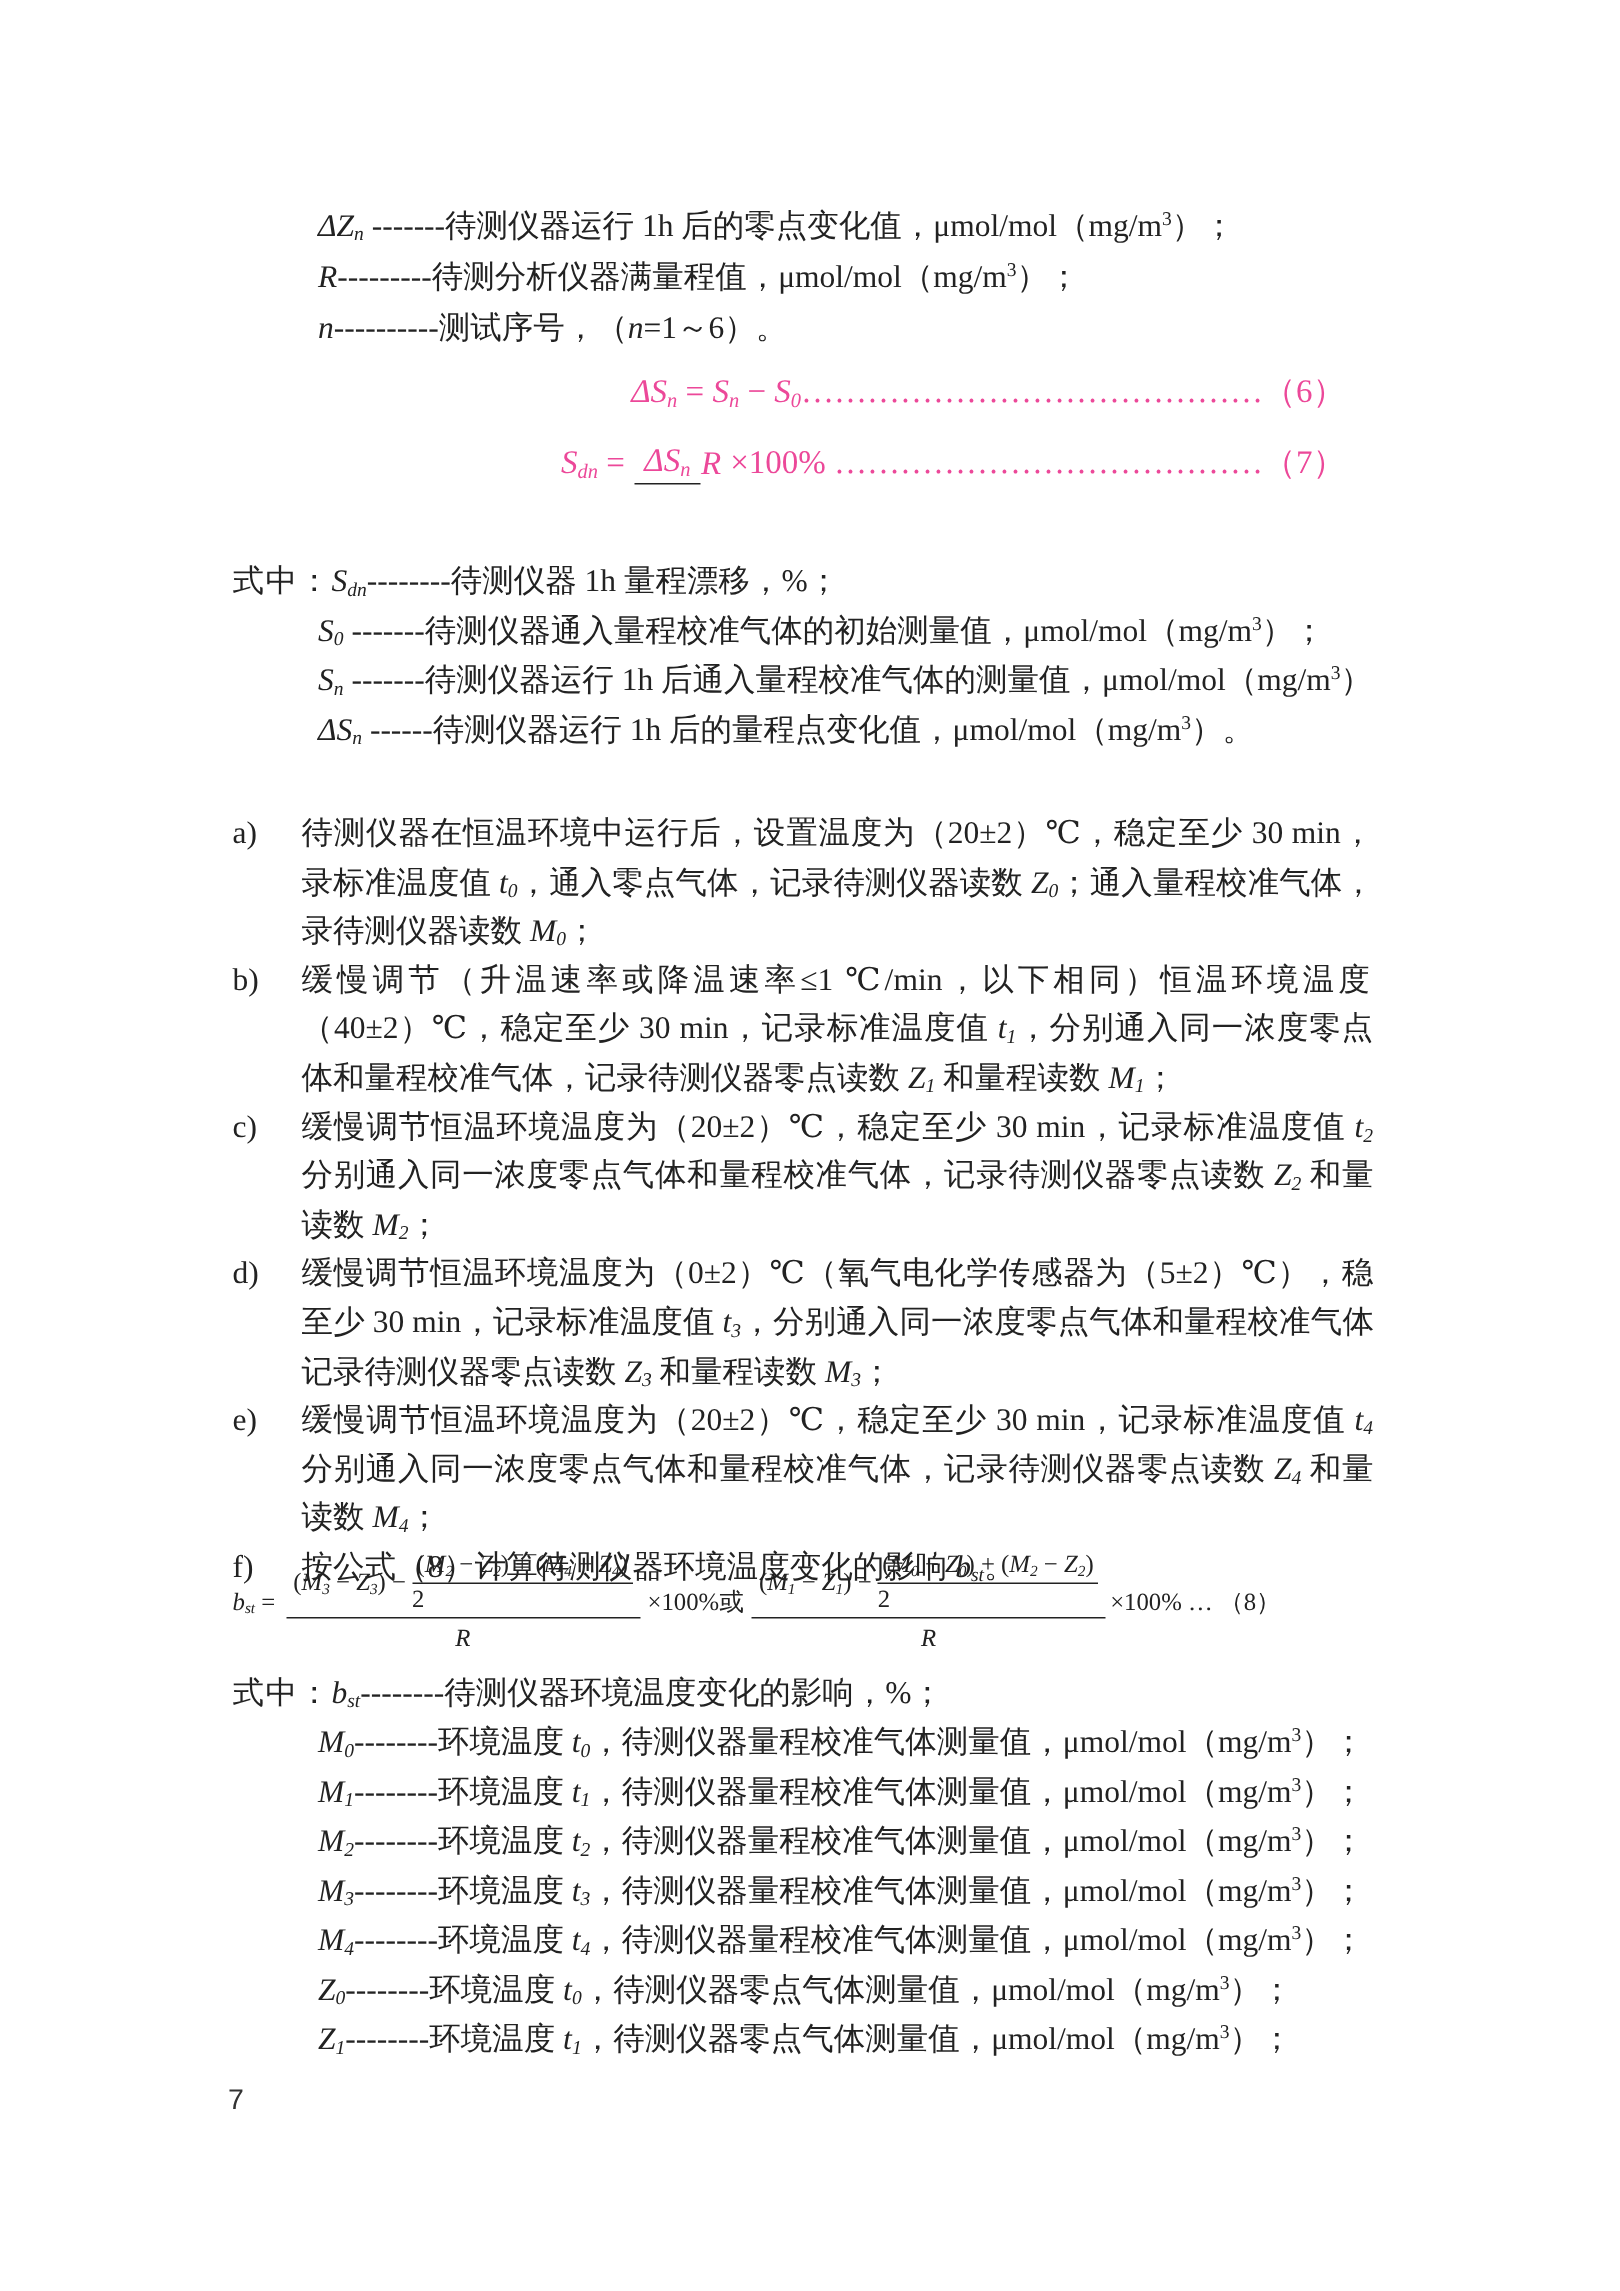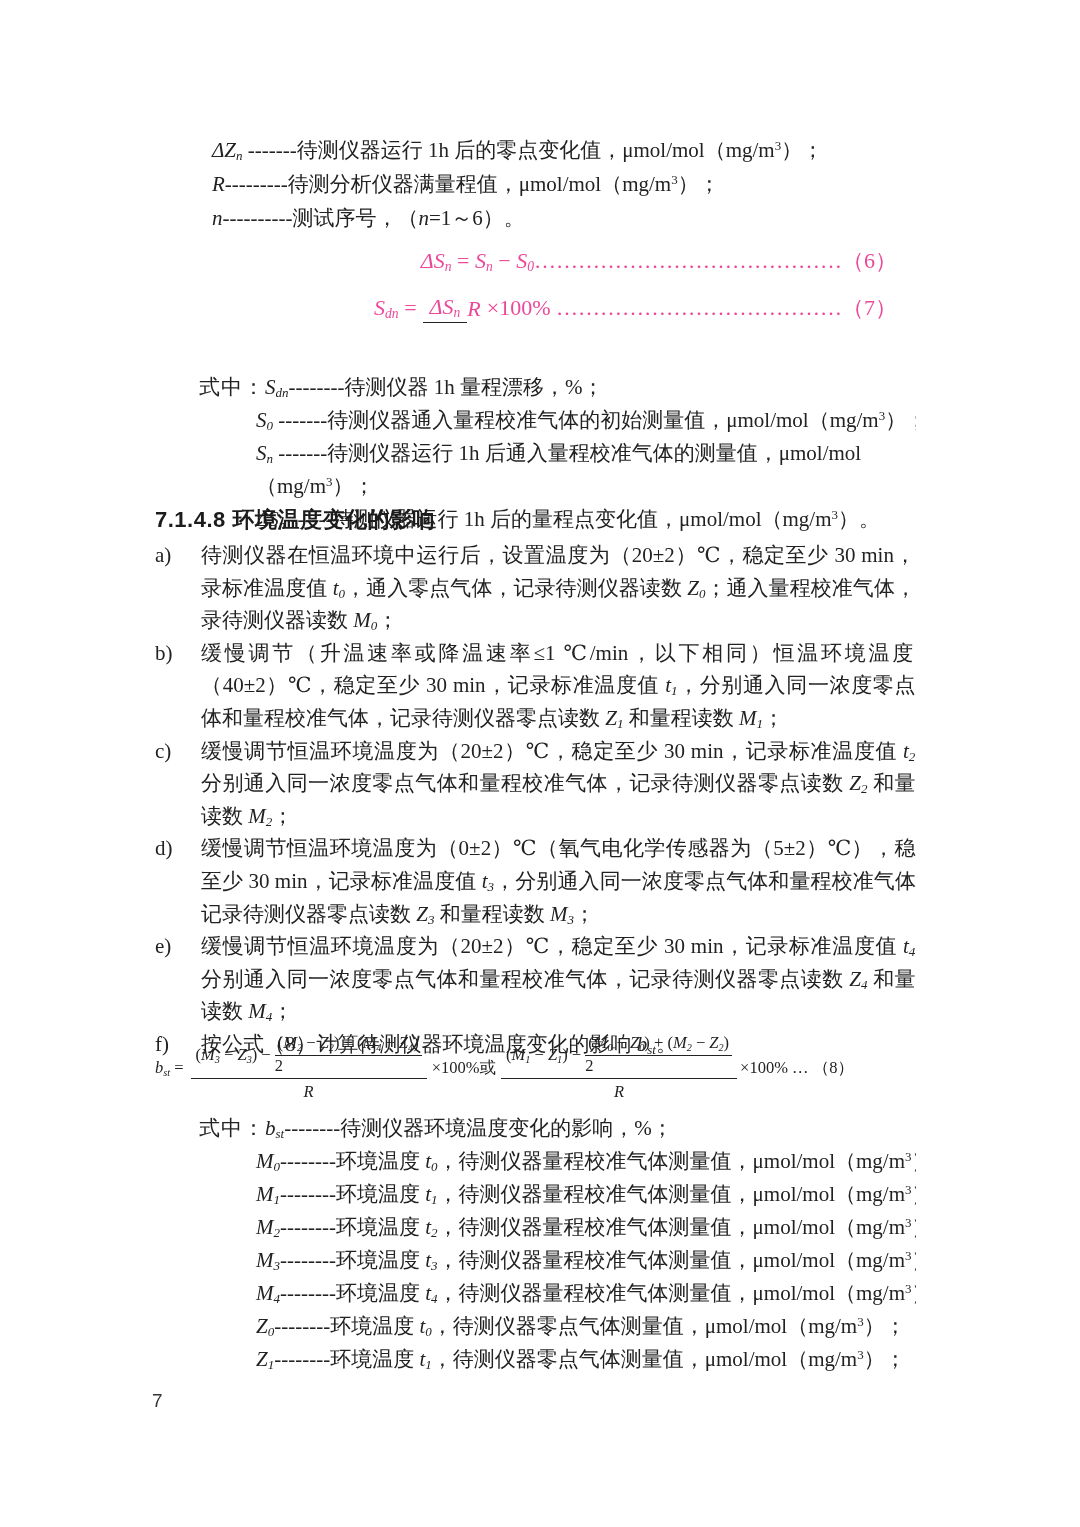--- a/index.html
+++ b/index.html
@@ -21,21 +21,21 @@
   .eq6{left:155px;top:246px;width:742px;text-align:right;white-space:nowrap;}
   .eq7{left:155px;top:293px;width:742px;display:flex;justify-content:flex-end;align-items:center;white-space:nowrap;}
 
   .frac{display:inline-flex;align-items:center;margin:0 6px;line-height:1.25;}
   .frac .num{border-bottom:1.6px solid #222;padding:0 7px 1px;}
   .frac .den{padding-top:1px;}
 
   .where{position:absolute;left:155px;font-size:21px;line-height:33px;width:800px;}
   .where1{top:371px;}
   .where2{top:1112px;}
-  .where-row{padding-left:57px;margin-left:44px;}
+  .where-row{padding-left:57px;}
   .where-row.first{padding-left:0;}
   .where-label{letter-spacing:1px;}
 
   .heading{
     position:absolute;left:155px;top:505px;font-size:22px;font-weight:bold;
     font-family:"Liberation Sans","DejaVu Sans",sans-serif;color:#1c1c1c;letter-spacing:0.5px;
   }
 
   .list{position:absolute;left:155px;top:539px;width:782px;font-size:21px;line-height:32.6px;}
   .list-item{display:flex;}
@@ -85,21 +85,20 @@
 
   <div class="where where1">
     <div class="where-row first">
       <span class="where-label">式中：</span><span><i>S<sub>dn</sub></i>--------待测仪器 1h 量程漂移，%；</span>
     </div>
     <div class="where-row"><i>S<sub>0</sub></i> -------待测仪器通入量程校准气体的初始测量值，μmol/mol（mg/m<sup>3</sup>）；</div>
     <div class="where-row"><i>S<sub>n</sub></i> -------待测仪器运行 1h 后通入量程校准气体的测量值，μmol/mol（mg/m<sup>3</sup>）；</div>
     <div class="where-row"><i>ΔS<sub>n</sub></i> ------待测仪器运行 1h 后的量程点变化值，μmol/mol（mg/m<sup>3</sup>）。</div>
   </div>
 
-  <div class="heading">7.1.4.8 环境温度变化的影响</div>
 
   <div class="list">
     <div class="list-item">
       <span class="marker">a)</span>
       <span class="text">待测仪器在恒温环境中运行后，设置温度为（20±2）℃，稳定至少 30 min，记录标准温度值 <i>t<sub>0</sub></i>，通入零点气体，记录待测仪器读数 <i>Z<sub>0</sub></i>；通入量程校准气体，记录待测仪器读数 <i>M<sub>0</sub></i>；</span>
     </div>
     <div class="list-item">
       <span class="marker">b)</span>
       <span class="text">缓慢调节（升温速率或降温速率≤1 ℃/min，以下相同）恒温环境温度为（40±2）℃，稳定至少 30 min，记录标准温度值 <i>t<sub>1</sub></i>，分别通入同一浓度零点气体和量程校准气体，记录待测仪器零点读数 <i>Z<sub>1</sub></i> 和量程读数 <i>M<sub>1</sub></i>；</span>
     </div>

